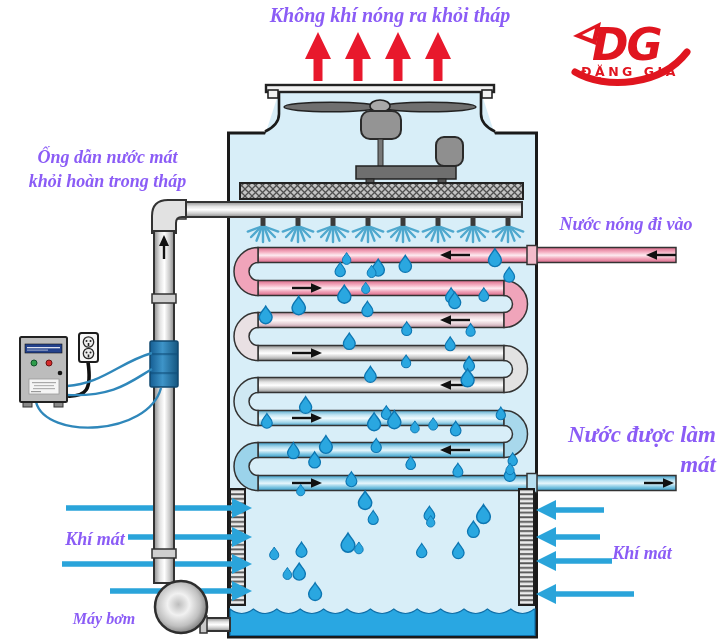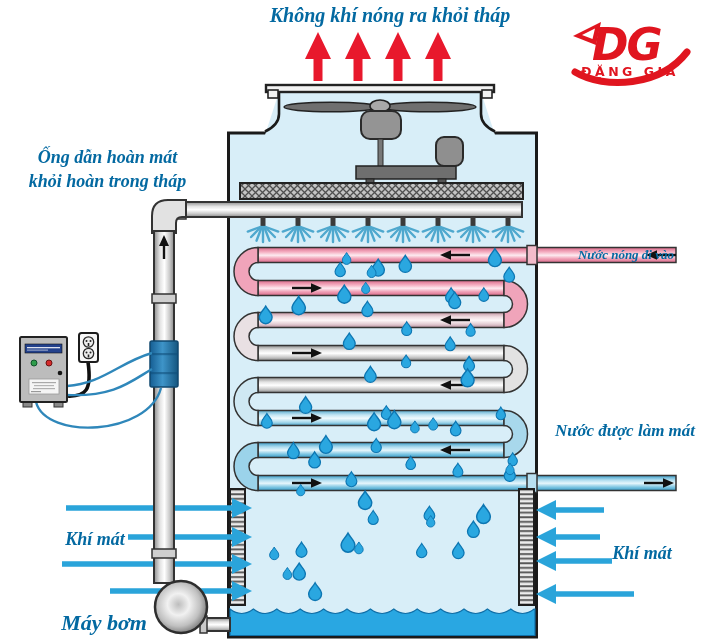--- a/index.html
+++ b/index.html
@@ -1,27 +1,27 @@
 <!DOCTYPE html>
 <html><head>
 <meta charset="utf-8">
 <style>
   html,body{margin:0;padding:0;background:#ffffff;}
   #stage{position:relative;width:720px;height:640px;background:#ffffff;overflow:hidden;
          font-family:"Liberation Serif","DejaVu Serif",serif;}
   #diagram{position:absolute;left:0;top:0;}
-  .lbl{position:absolute;color:#0369a1;font-weight:bold;font-style:italic;
+  .lbl{position:absolute;color:#8b5cf6;font-weight:bold;font-style:italic;
        text-align:center;line-height:1.32;}
   .lbl-title{left:230px;top:2px;width:320px;font-size:20px;}
   .lbl-circ{left:5px;top:146px;width:205px;font-size:18px;}
-  .lbl-hotin{left:538px;top:213px;width:176px;font-size:13px;margin-top:33px;}
-  .lbl-coolout{left:534px;top:420px;width:182px;font-size:17px;}
+  .lbl-hotin{left:538px;top:213px;width:176px;font-size:18px;}
+  .lbl-coolout{left:534px;top:420px;width:182px;font-size:23px;text-align:right;}
   .lbl-airL{left:46px;top:528px;width:98px;font-size:18px;}
   .lbl-airR{left:596px;top:542px;width:92px;font-size:18px;}
-  .lbl-pump{left:53px;top:608px;width:102px;font-size:22px;}
+  .lbl-pump{left:53px;top:608px;width:102px;font-size:16px;}
   #logo{position:absolute;left:565px;top:10px;width:150px;height:84px;}
 </style>
 </head>
 <body>
 
 <div id="stage">
 
   <svg id="diagram" width="720" height="640" viewBox="0 0 720 640">
     <defs>
       <linearGradient id="gWhite" x1="0" y1="0" x2="0" y2="1">
@@ -363,21 +363,21 @@
     <g id="gRed">
         <polygon points="318,32 331,59 322.5,59 322.5,81 313.5,81 313.5,59 305,59" fill="#e8182c"></polygon>
         <polygon points="358,32 371,59 362.5,59 362.5,81 353.5,81 353.5,59 345,59" fill="#e8182c"></polygon>
         <polygon points="398,32 411,59 402.5,59 402.5,81 393.5,81 393.5,59 385,59" fill="#e8182c"></polygon>
         <polygon points="438,32 451,59 442.5,59 442.5,81 433.5,81 433.5,59 425,59" fill="#e8182c"></polygon>
       </g>
   </svg>
 
   <div class="lbl lbl-title">Không khí nóng ra khỏi tháp</div>
   <div class="lbl lbl-circ">
-    <div>Ống dẫn hoàn mát</div>
+    <div>Ống dẫn nước mát</div>
     <div>khỏi hoàn trong tháp</div>
   </div>
   <div class="lbl lbl-hotin">Nước nóng đi vào</div>
   <div class="lbl lbl-coolout">
     <div>Nước được làm mát</div>
   </div>
   <div class="lbl lbl-airL">Khí mát</div>
   <div class="lbl lbl-airR">Khí mát</div>
   <div class="lbl lbl-pump">Máy bơm</div>
 

